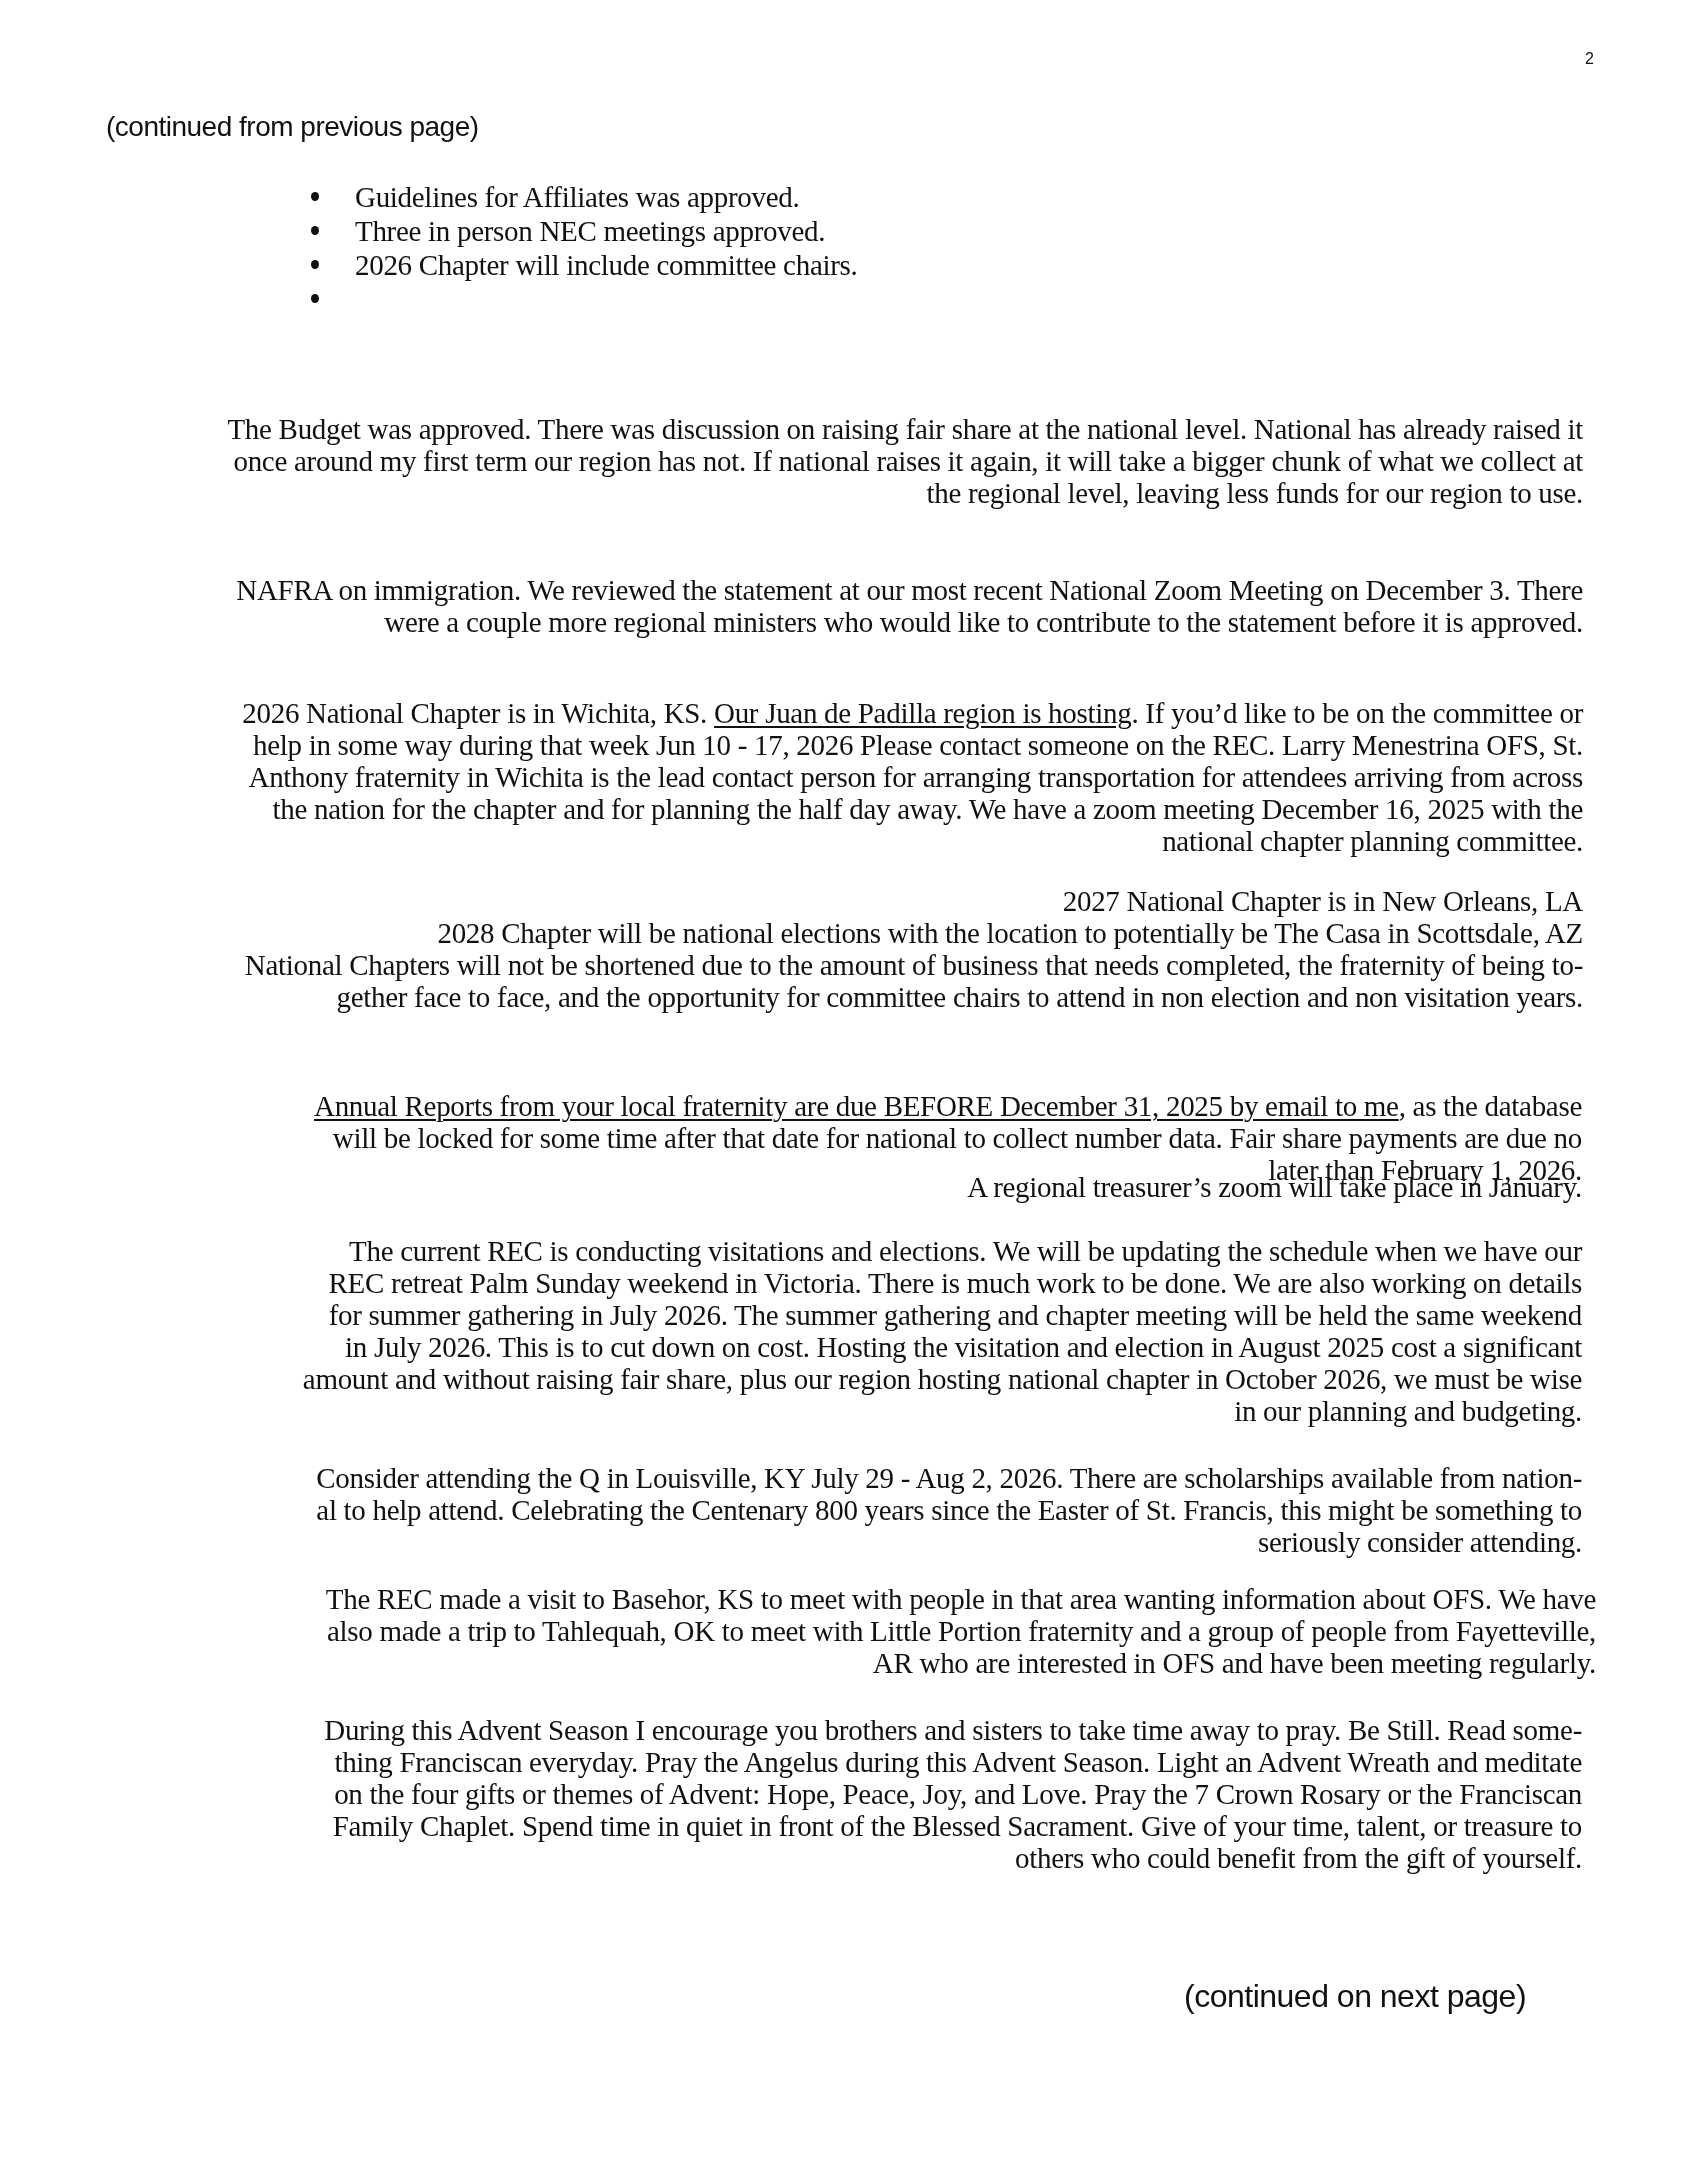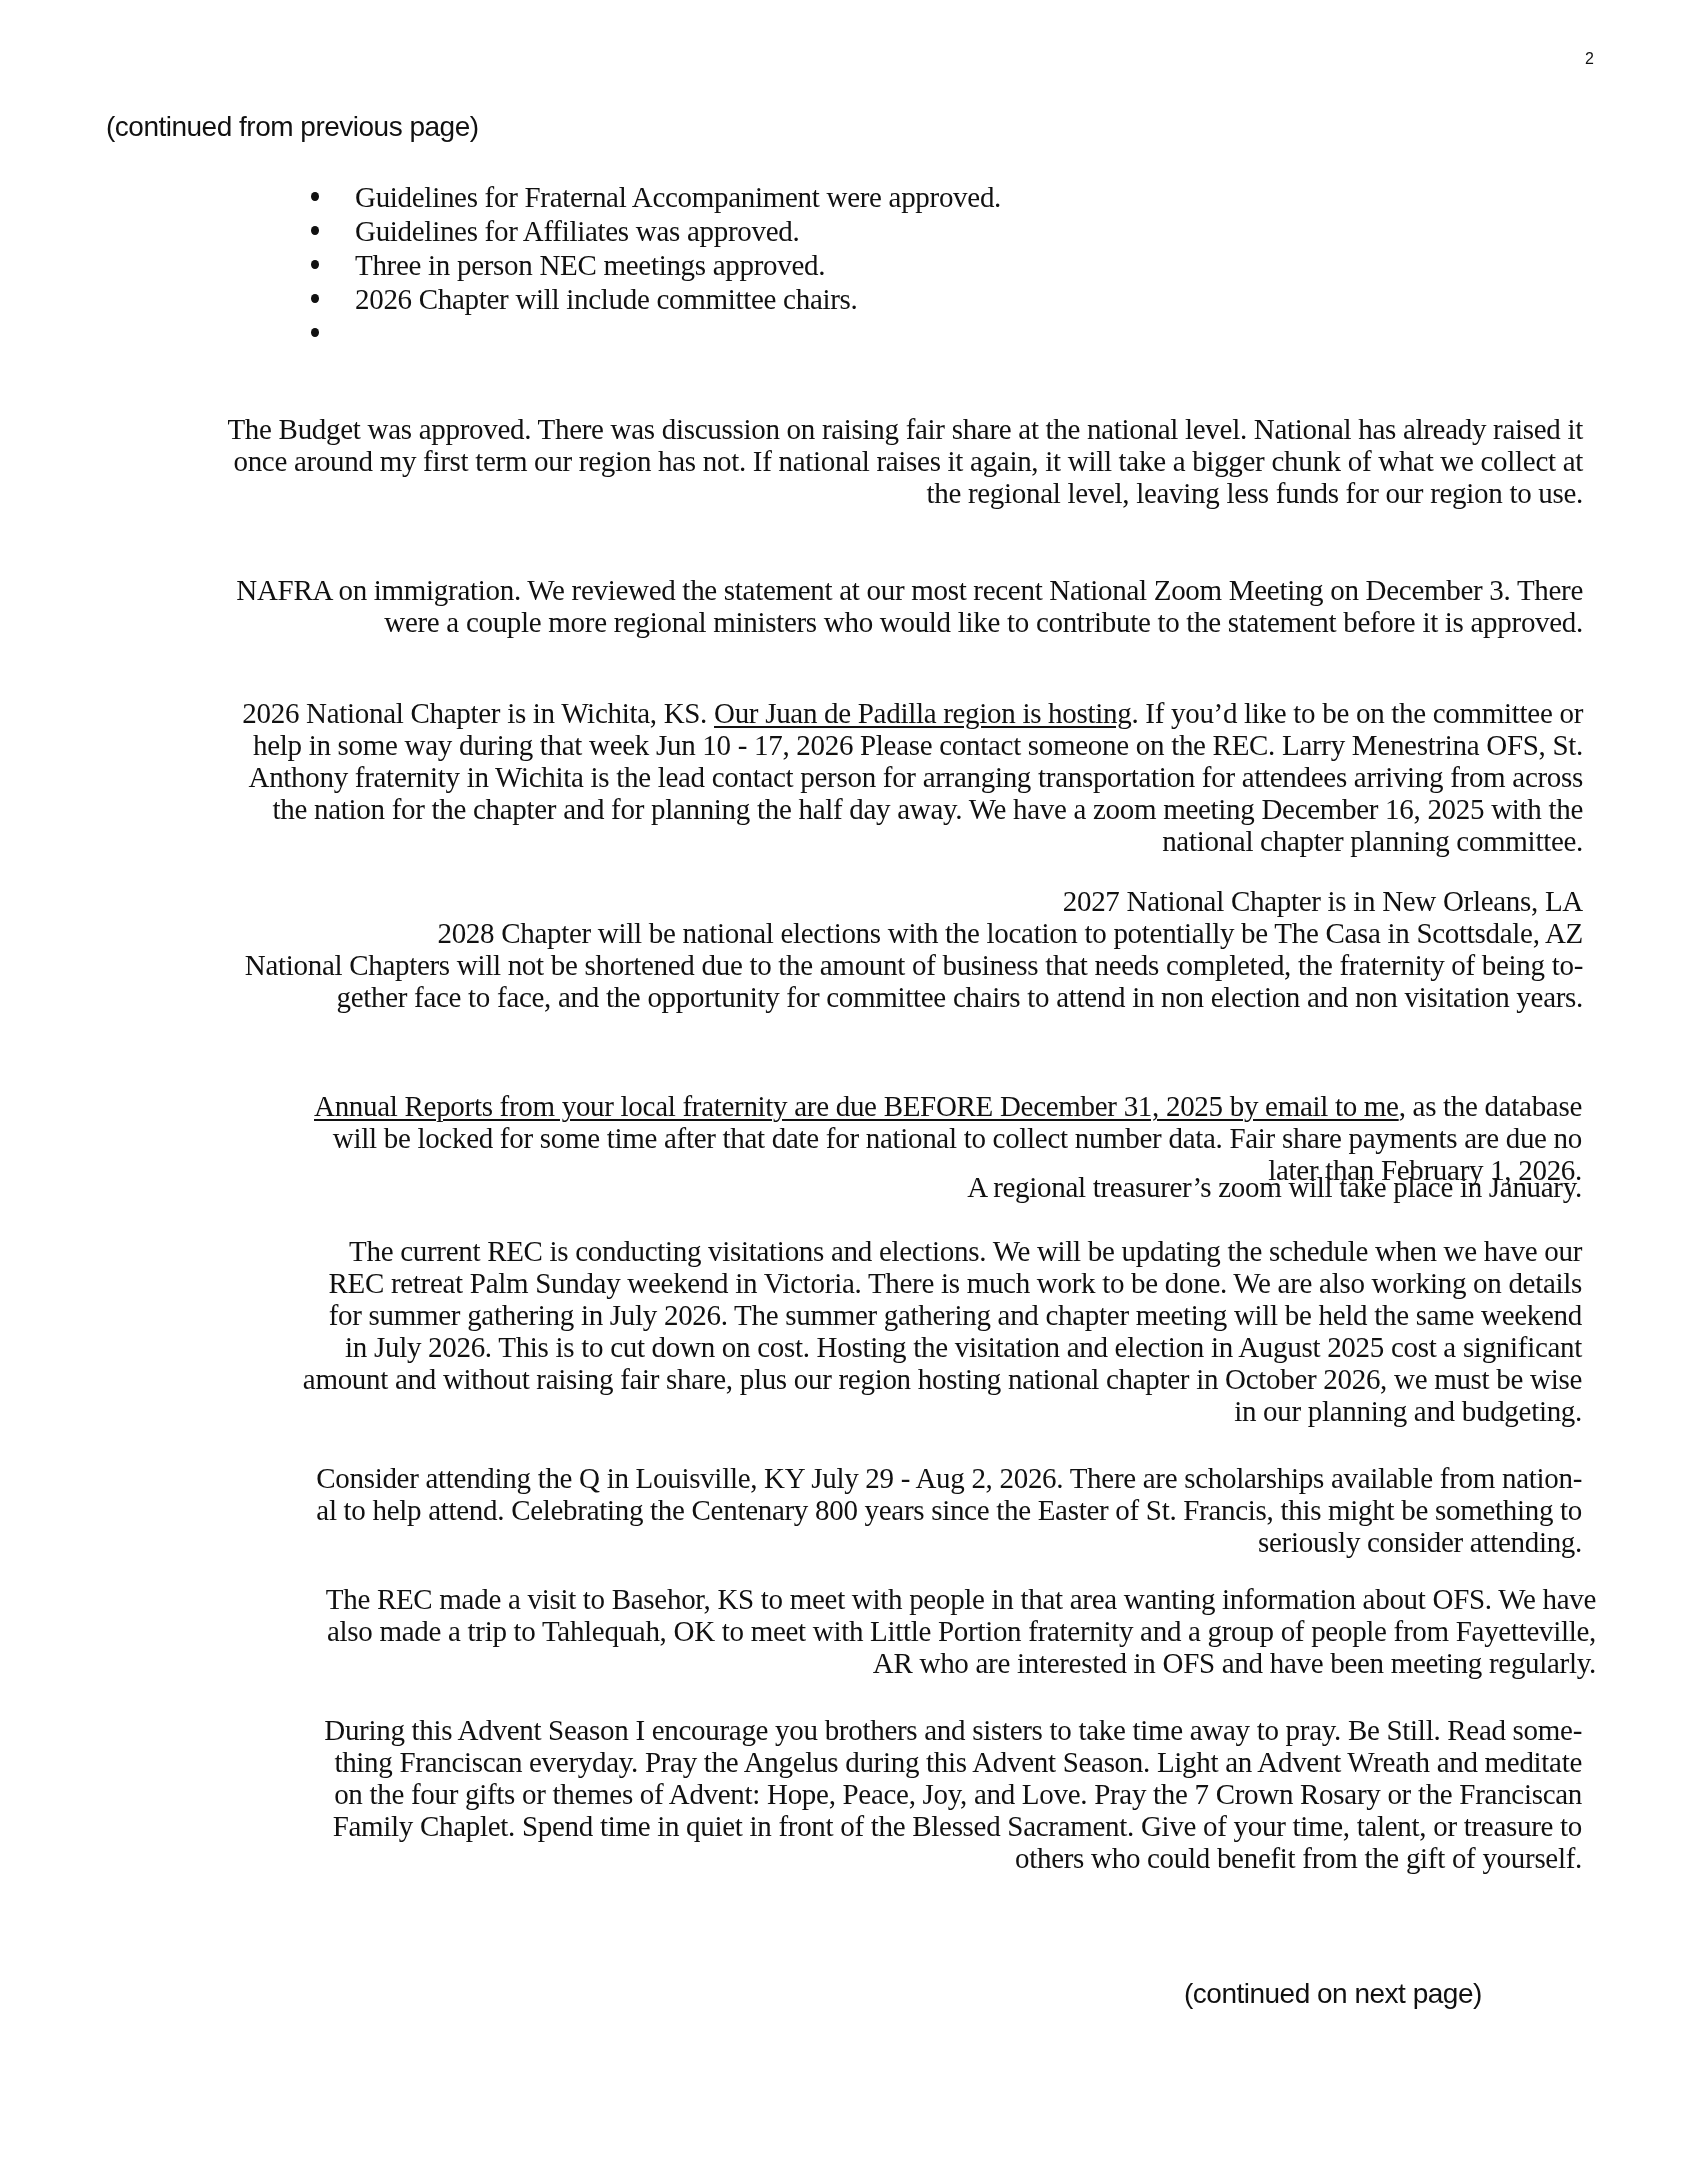--- a/index.html
+++ b/index.html
@@ -2,38 +2,37 @@
 <html style="font-size:10.6px"><head>
 <meta charset="utf-8">
 <style>
   html, body { margin: 0; padding: 0; background: #ffffff; }
   body { width: 1687px; height: 2183px; position: relative; overflow: hidden; color: #111; }
   .serif { font-family: "Liberation Serif", "DejaVu Serif", serif; font-size: 29px; line-height: 32px; letter-spacing: -0.3px; }
   .sans { font-family: "Liberation Sans", "DejaVu Sans", sans-serif; }
   .abs { position: absolute; }
   .page-num { left: 1585px; top: 50px; font-size: 16px; font-family: "Liberation Sans", sans-serif; }
   .cont-top { left: 106px; top: 111px; font-size: 28px; letter-spacing: -0.5px; }
-  .cont-bottom { left: 1184px; top: 1978px; font-size: 28px; letter-spacing: -0.5px; }
+  .cont-bottom { left: 1184px; top: 1978px; font-size: 32px; letter-spacing: -0.5px; }
   ul.bullets { position: absolute; left: 311px; top: 181px; margin: 0; padding: 0; list-style: none; }
   ul.bullets li { position: relative; padding-left: 44px; height: 34px; }
   ul.bullets li .dot { position: absolute; left: 0; top: 11.2px; width: 8px; height: 9.3px; border-radius: 50%; background: #111; }
   .para { position: absolute; left: 106px; width: 1477px; text-align: justify; }
   .para.ind { left: 206px; width: 1376px; }
   .u { text-decoration: underline; text-underline-offset: 3.3px; text-decoration-thickness: 2px; }
   .line { display: block; white-space: nowrap; text-align: right; }
 </style>
 </head>
 <body>
 
 <div class="abs page-num">2</div>
 
 <div class="abs sans cont-top">(continued from previous page)</div>
 
 <ul class="bullets serif">
-  <li><span class="dot"></span><span>Guidelines for Fraternal Accompaniment were approved.</span></li>
   <li><span class="dot"></span><span>Guidelines for Affiliates was approved.</span></li>
   <li><span class="dot"></span><span>Three in person NEC meetings approved.</span></li>
   <li><span class="dot"></span><span>2026 Chapter will include committee chairs.</span></li>
   <li><span class="dot"></span></li>
 </ul>
 
 <div class="para serif" style="top:413px;">
   <span class="line">The Budget was approved.  There was discussion on raising fair share at the national level.  National has already raised it</span>
   <span class="line">once around my first term our region has not.  If national raises it again, it will take a bigger chunk of what we collect at</span>
   <span class="line">the regional level, leaving less funds for our region to use.</span>

